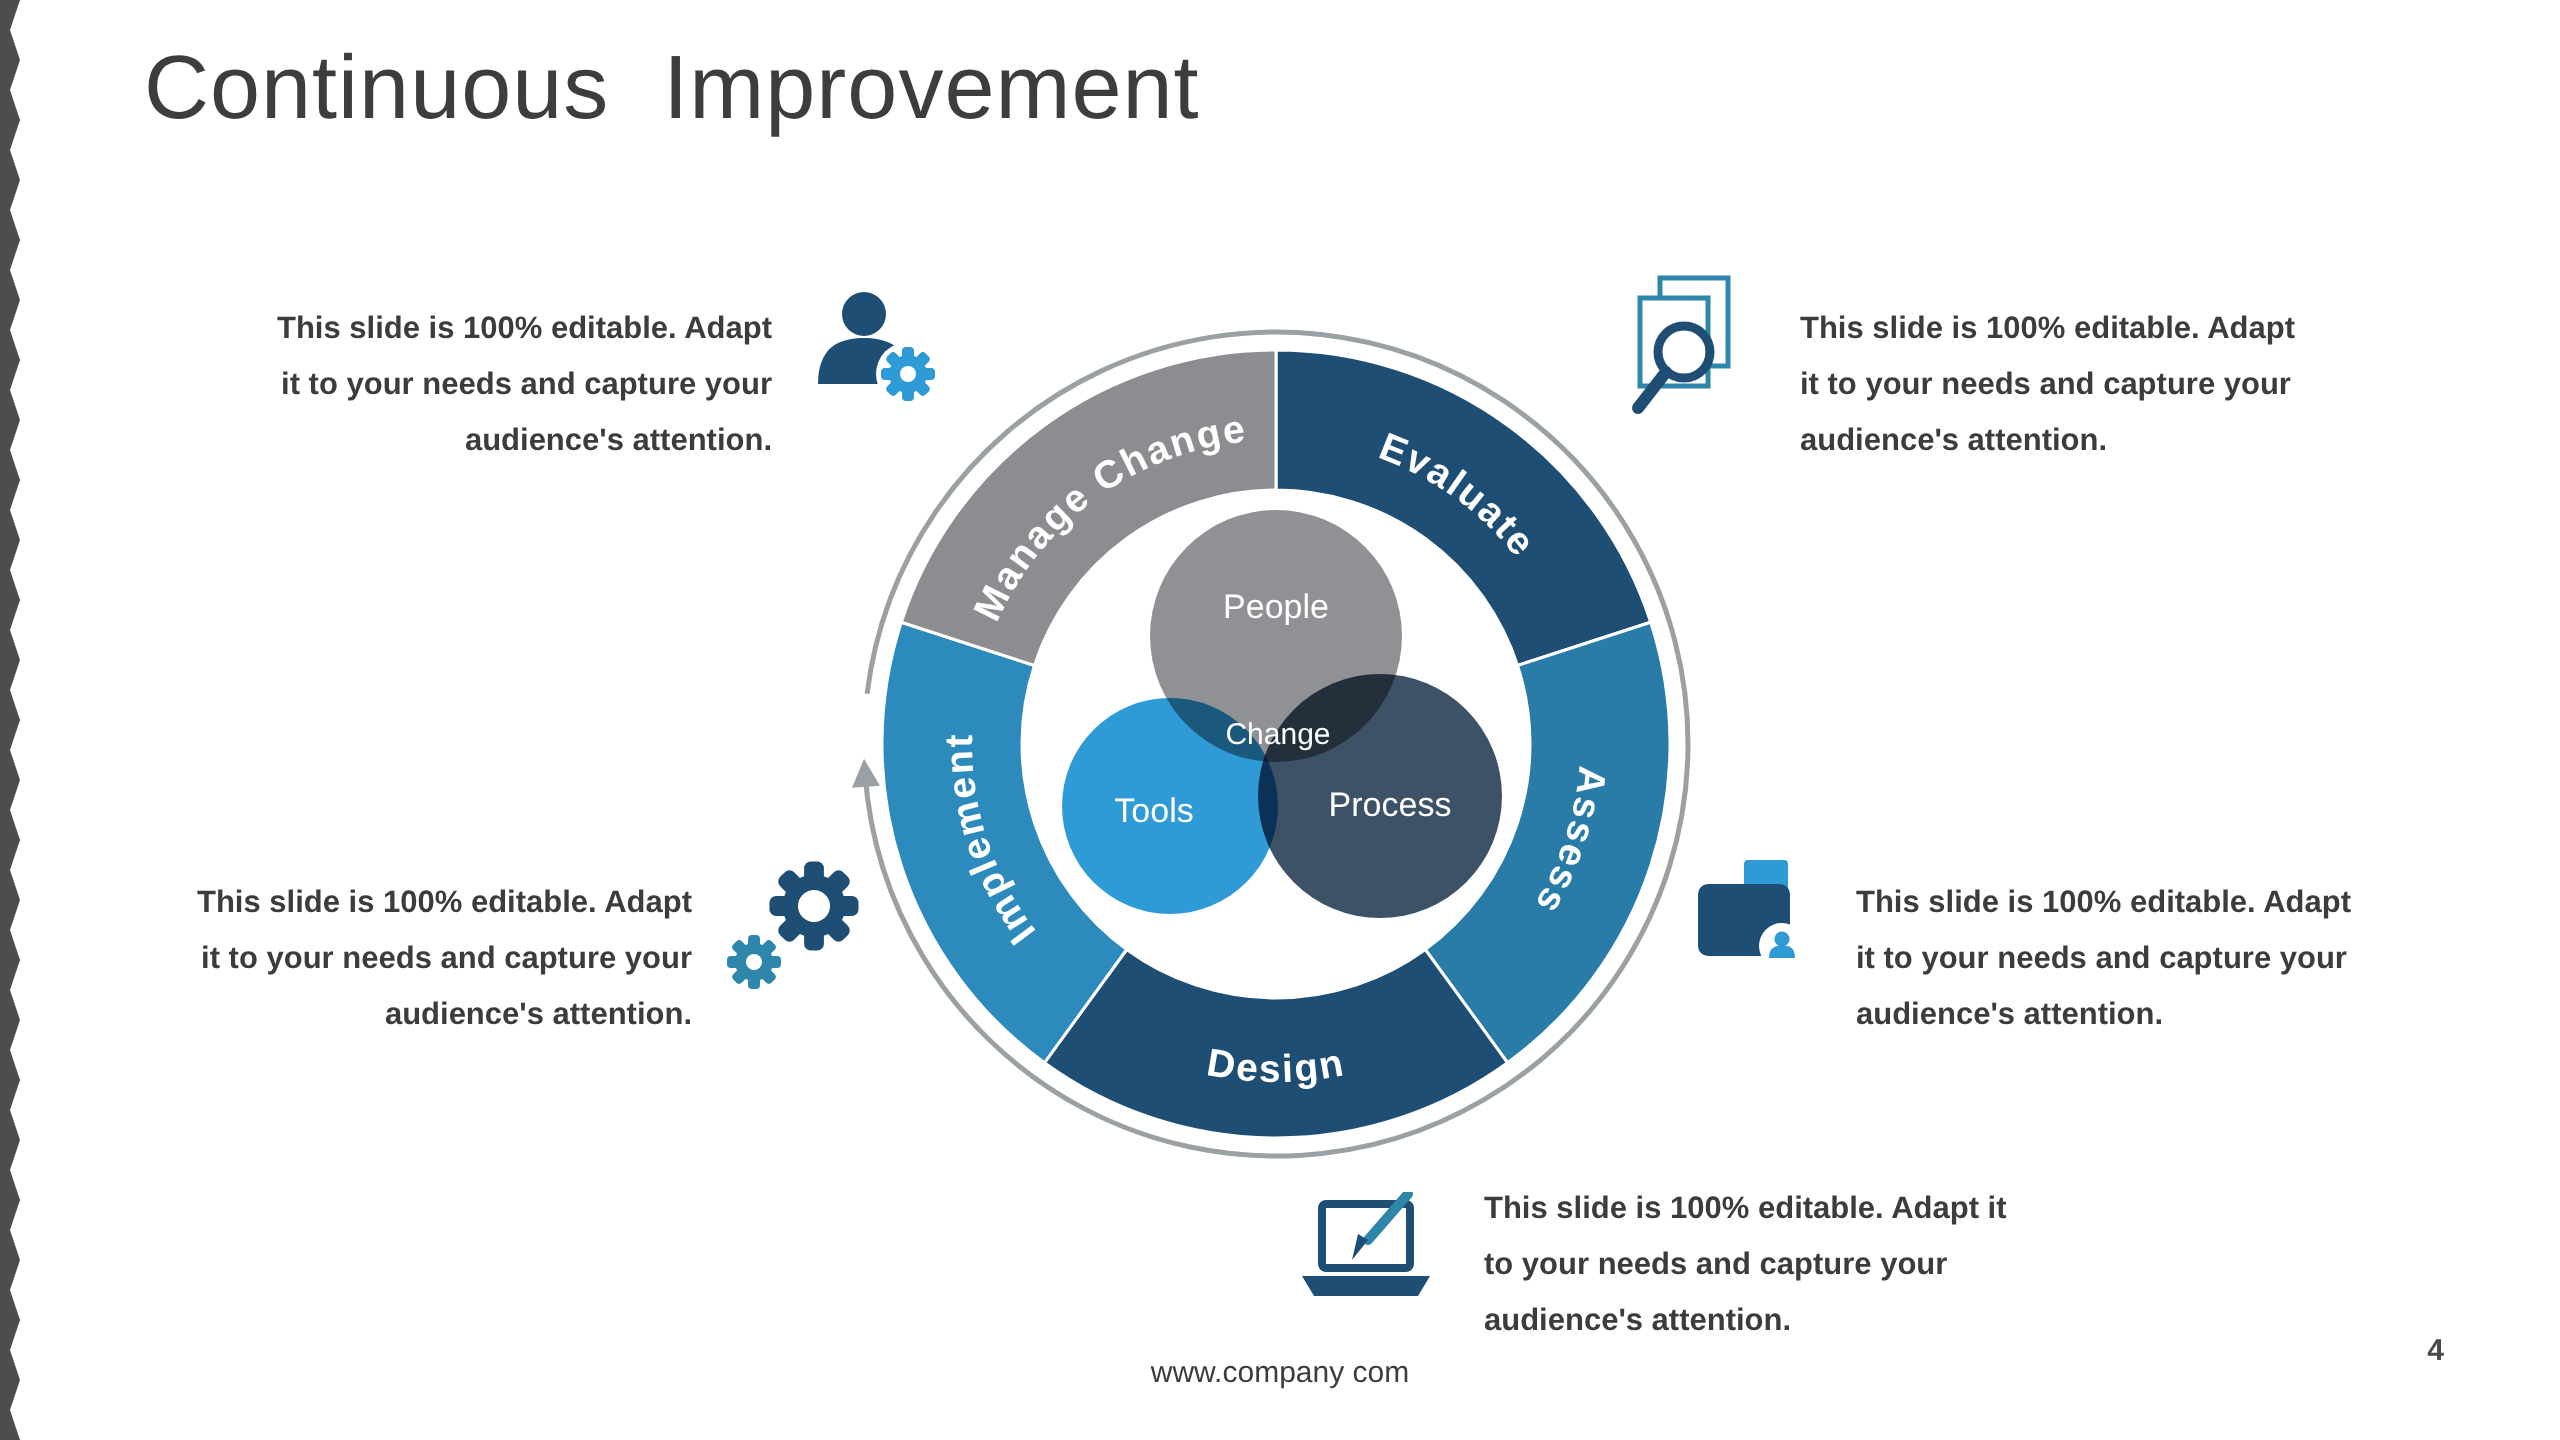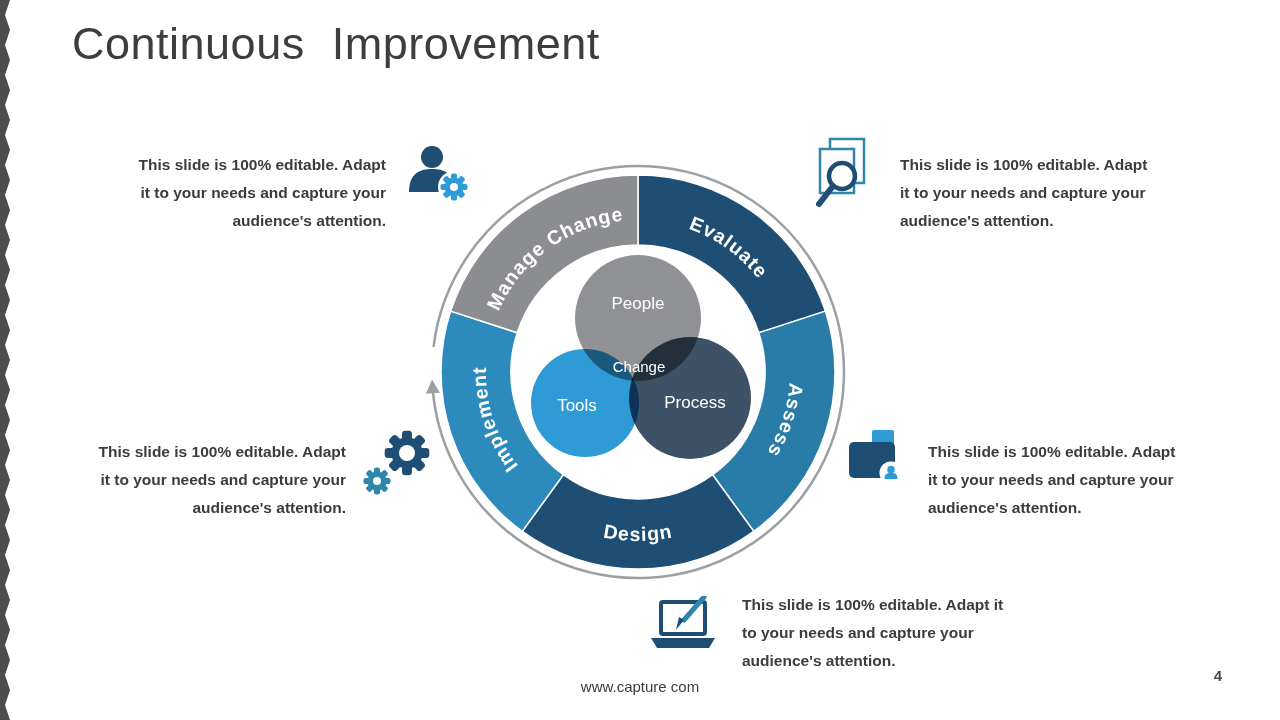--- a/index.html
+++ b/index.html
@@ -158,16 +158,16 @@
         <circle cx="230" cy="176" r="63" fill="#8f9194"></circle>
         <circle cx="177" cy="261" r="54" fill="#2e9bd6" style="mix-blend-mode: multiply;"></circle>
         <circle cx="282" cy="256" r="61" fill="#3d5266" style="mix-blend-mode: multiply;"></circle>
         <text x="230" y="167" class="venn-label">People</text>
         <text x="169" y="269" class="venn-label">Tools</text>
         <text x="287" y="266" class="venn-label">Process</text>
         <text x="231" y="230" class="venn-center-label">Change</text>
       </g>
   </svg>
 
-  <div class="footer-url">www.capture com</div>
+  <div class="footer-url">www.company com</div>
   <div class="page-number">4</div>
 
 </div>
 
 </body></html>

